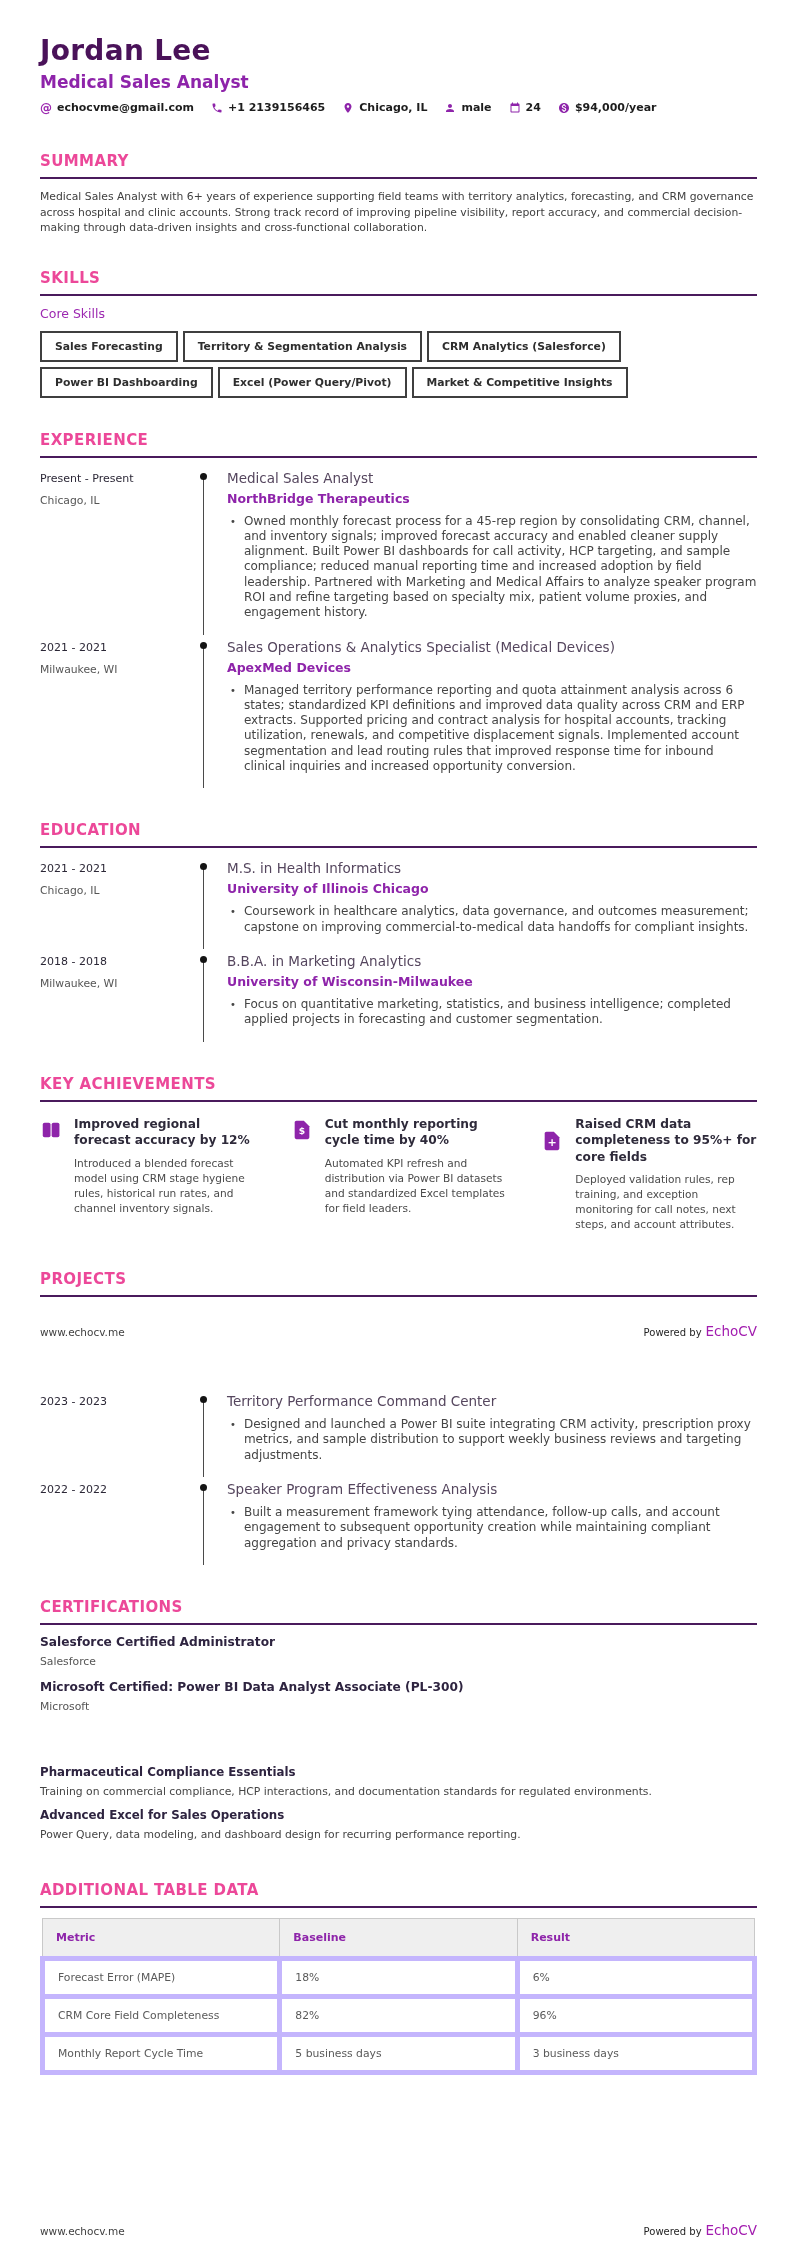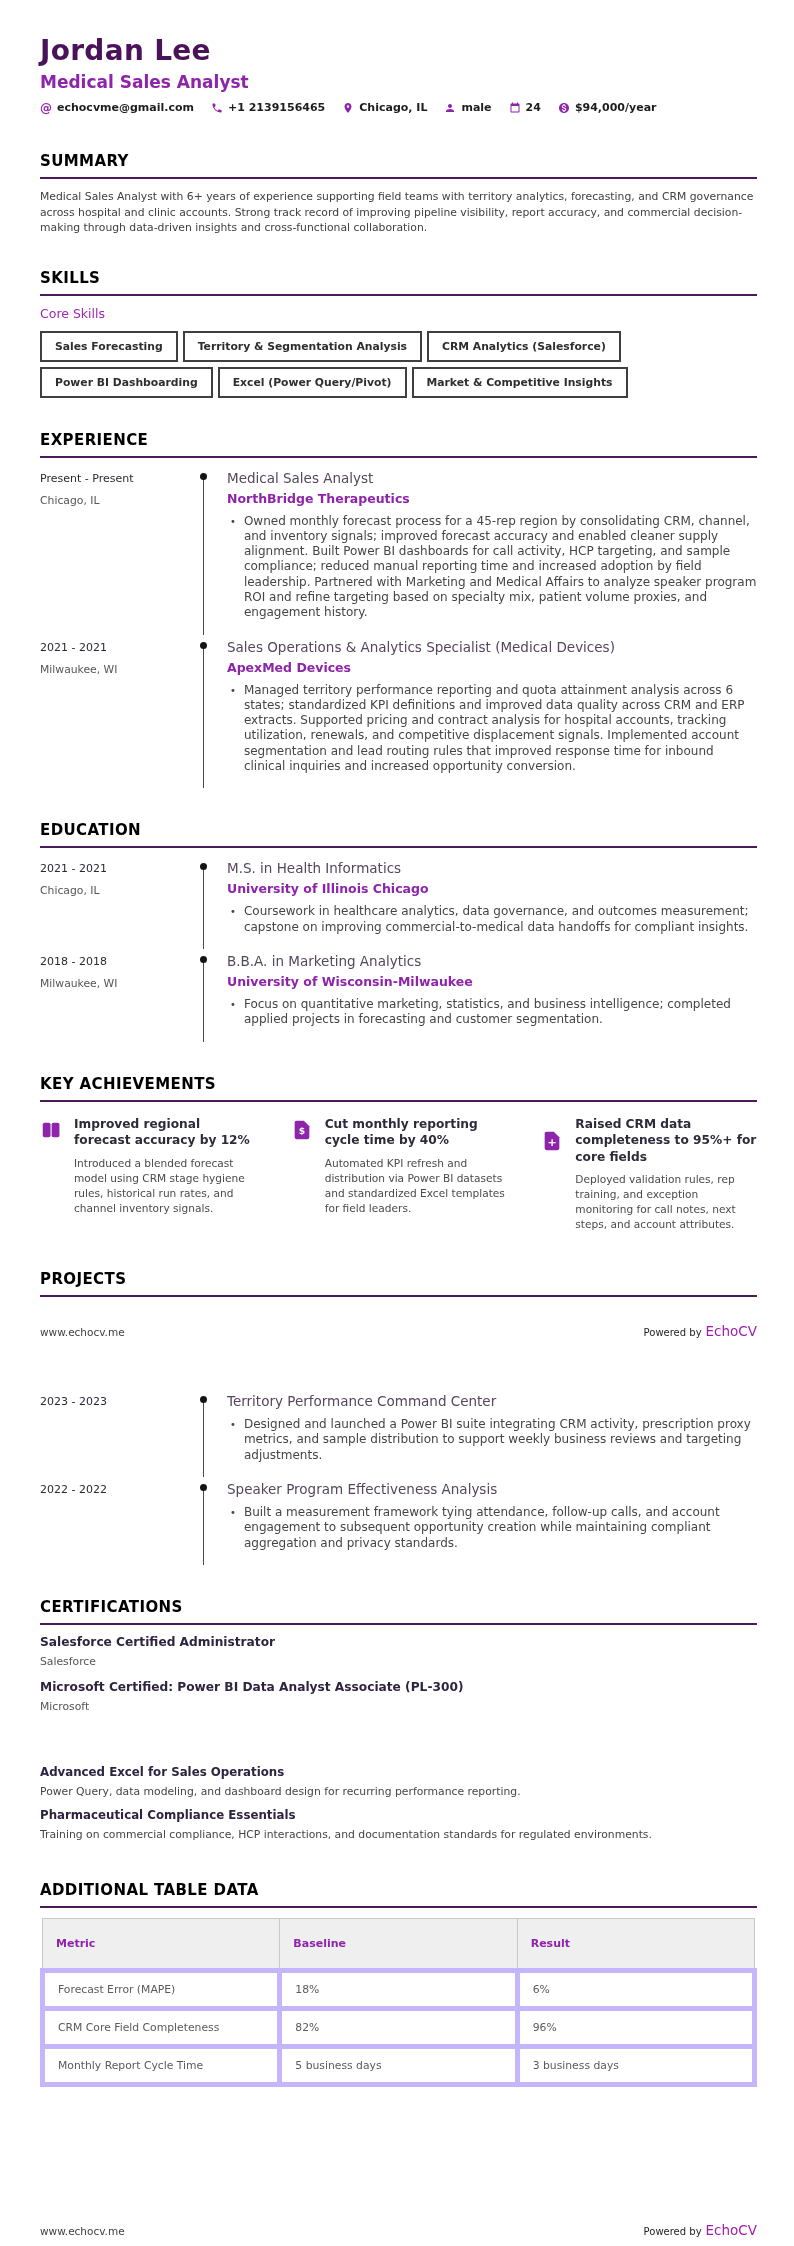--- a/index.html
+++ b/index.html
@@ -16,21 +16,21 @@
   .job-title { font-size:17px; font-weight:bold; color:#8e24aa; margin-top:5px; }
   .contact-row { display:flex; align-items:center; gap:17px; margin-top:9px; }
   .contact-item { display:flex; align-items:center; gap:5px; font-size:11px; font-weight:bold; color:#1d1d1d; }
   .contact-item .icn { width:12px; height:12px; flex:0 0 auto; }
   .contact-item .icn svg { width:12px; height:12px; display:block; fill:#8e24aa; }
   .at-glyph { color:#9c27b0; font-size:12px; font-weight:bold; line-height:1; }
 
   
   .section { margin-top:33px; }
   .section-heading {
-    font-size:15px; font-weight:bold; color:#000000; letter-spacing:.4px;
+    font-size:15px; font-weight:bold; color:#ec4899; letter-spacing:.4px;
     padding-bottom:7px; border-bottom:2px solid #4a1a5c;
   }
   .section-body { padding-top:10px; }
   .summary-text { font-size:10.8px; line-height:15.5px; color:#404040; }
 
   
   .skills-group-label { font-size:12.5px; color:#9c27b0; margin-bottom:10px; }
   .tags { display:flex; flex-wrap:wrap; gap:5px; }
   .tag {
     border:2px solid #3f3f3f; padding:7px 13px; font-size:10.8px; font-weight:bold;
@@ -72,21 +72,21 @@
   .cert-title { font-size:12.2px; font-weight:bold; color:#2e2440; }
   .cert-issuer { font-size:10.8px; color:#555; margin-top:6px; }
   .train-item + .train-item { margin-top:10px; }
   .train-title { font-size:11.8px; font-weight:bold; color:#2e2440; }
   .train-text { font-size:10.8px; color:#454545; margin-top:6px; }
 
   
   table.metrics { width:100%; border-collapse:collapse; margin-top:10px; }
   table.metrics th {
     background:#efefef; color:#8e24aa; font-size:11px; font-weight:bold; text-align:left;
-    padding:18px 13px; border:1px solid #c9c9c9; width:33.33%;
+    padding:12px 13px; border:1px solid #c9c9c9; width:33.33%;
   }
   table.metrics td { font-size:10.8px; color:#5a5a5a; padding:10px 13px; border:5px solid #c4b5fd; background:#fff; }
 
   
   .bottom-footer { position:absolute; left:40px; right:37px; top:2222px; display:flex; justify-content:space-between; align-items:baseline; }
 </style>
 </head>
 <body>
 
 <div class="page">
@@ -352,26 +352,26 @@
       <div class="cert-item">
         <div class="cert-title">Microsoft Certified: Power BI Data Analyst Associate (PL-300)</div>
         <div class="cert-issuer">Microsoft</div>
       </div>
     </div>
   </div>
 
   <div class="section" style="margin-top:42px;">
     <div class="section-body">
       <div class="train-item">
+        <div class="train-title">Pharmaceutical Compliance Essentials</div>
+        <div class="train-text">Training on commercial compliance, HCP interactions, and documentation standards for regulated environments.</div>
+      </div>
+      <div class="train-item">
         <div class="train-title">Advanced Excel for Sales Operations</div>
         <div class="train-text">Power Query, data modeling, and dashboard design for recurring performance reporting.</div>
-      </div>
-      <div class="train-item">
-        <div class="train-title">Pharmaceutical Compliance Essentials</div>
-        <div class="train-text">Training on commercial compliance, HCP interactions, and documentation standards for regulated environments.</div>
       </div>
     </div>
   </div>
 
   <div class="section" style="margin-top:40px;">
     <div class="section-heading">ADDITIONAL TABLE DATA</div>
     <table class="metrics">
       <thead>
         <tr>
           <th>Metric</th>

